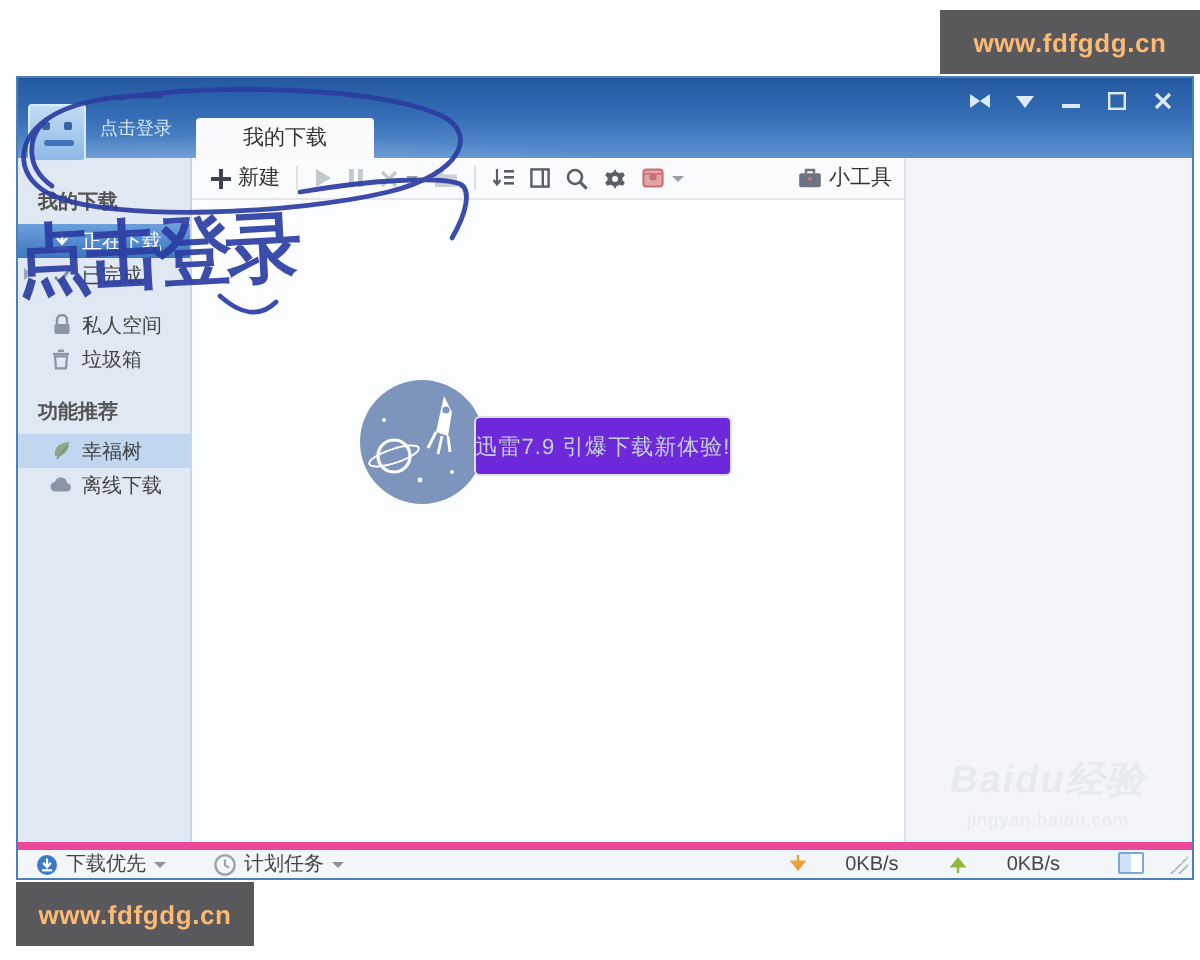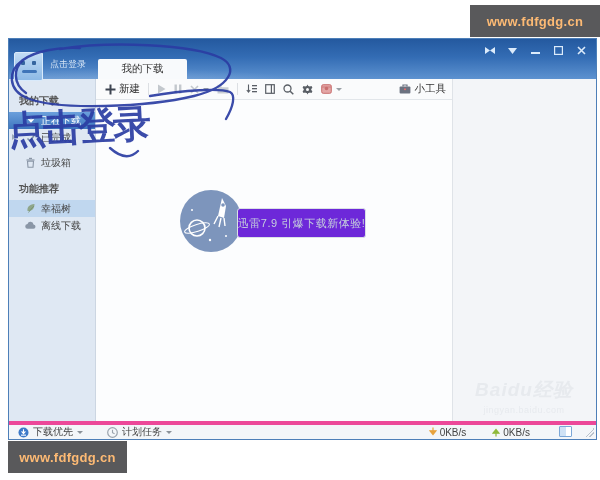--- a/index.html
+++ b/index.html
@@ -75,21 +75,21 @@
     user-select:none; }
   .baidu-wm .l1 { font-size:19px; font-weight:bold; font-style:italic; letter-spacing:1px;
     display:flex; align-items:center; justify-content:center; gap:2px; }
   .baidu-wm .l2 { font-size:9px; margin-top:2px; letter-spacing:.5px; }
 
   
   .statusbar { flex:0 0 16px; background:#f3f6f9; border-top:4px solid #ec4899;
     display:flex; align-items:center; padding:0 6px 0 9px; font-size:10px; color:#444; gap:5px; }
   .sb-item { display:flex; align-items:center; gap:4px; }
   .sb-sep { width:14px; }
-  .speed { display:flex; align-items:center; gap:3px; }
+  .speed { display:flex; align-items:center; gap:20px; }
   .speeds { margin-left:auto; display:flex; align-items:center; gap:26px; margin-right:60px; }
   .sb-caret { width:0; height:0; border-top:3px solid #8b9299; border-left:3px solid transparent; border-right:3px solid transparent; }
   .grip { position:absolute; right:2px; bottom:2px; width:9px; height:9px;
     background:linear-gradient(135deg, transparent 50%, #b9c2cc 50%, #b9c2cc 58%, transparent 58%, transparent 72%, #b9c2cc 72%, #b9c2cc 80%, transparent 80%); }
   .panel-toggle { position:absolute; right:24px; bottom:2px; width:13px; height:11px;
     border:1px solid #7ba7d7; background:linear-gradient(90deg,#cfe2f5 50%,#fff 50%); border-radius:1px; }
 
   
   .annotations { position:absolute; inset:0; z-index:60; pointer-events:none; }
 </style>
@@ -160,20 +160,29 @@
           <span class="ic">
             <svg width="10" height="10" viewBox="0 0 10 10">
                 <path d="M1.5 5.5 L4 8 L8.5 2" stroke="#7d8fa5" stroke-width="1.5" fill="none"></path>
               </svg>
           </span>
           <span>已完成</span>
         </div>
 
         <div class="side-gap"></div>
 
+        <div class="side-item">
+          <span class="ic">
+            <svg width="10" height="11" viewBox="0 0 10 11">
+                <path d="M2.5 5 L2.5 3 a2.5 2.5 0 0 1 5 0 L7.5 5" stroke="#8a96a6" stroke-width="1.2" fill="none"></path>
+                <rect x="1.2" y="5" width="7.6" height="5" rx="1" fill="#8a96a6"></rect>
+              </svg>
+          </span>
+          <span>私人空间</span>
+        </div>
 
         <div class="side-item">
           <span class="ic">
             <svg width="9" height="11" viewBox="0 0 9 11">
                 <rect x="0.5" y="2.4" width="8" height="1.2" fill="#8a96a6"></rect>
                 <rect x="3" y="0.8" width="3" height="1.2" fill="#8a96a6"></rect>
                 <path d="M1.5 4.2 L7.5 4.2 L7 10.2 L2 10.2 Z" fill="none" stroke="#8a96a6" stroke-width="1.1"></path>
               </svg>
           </span>
           <span>垃圾箱</span>

